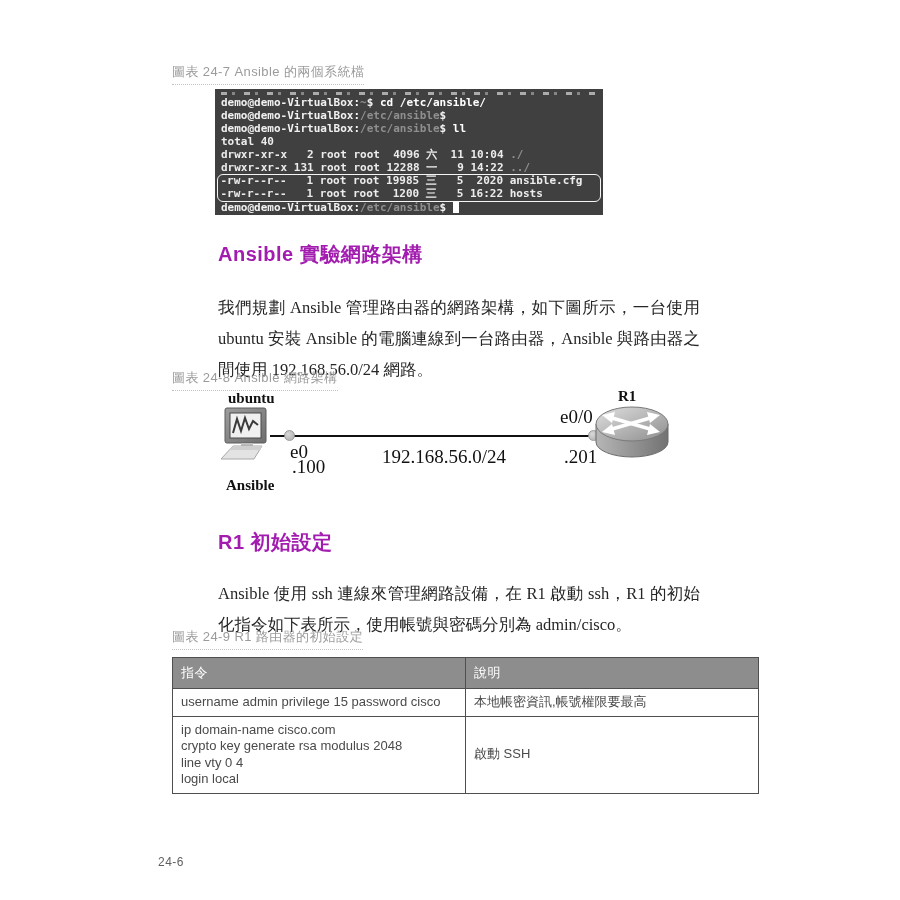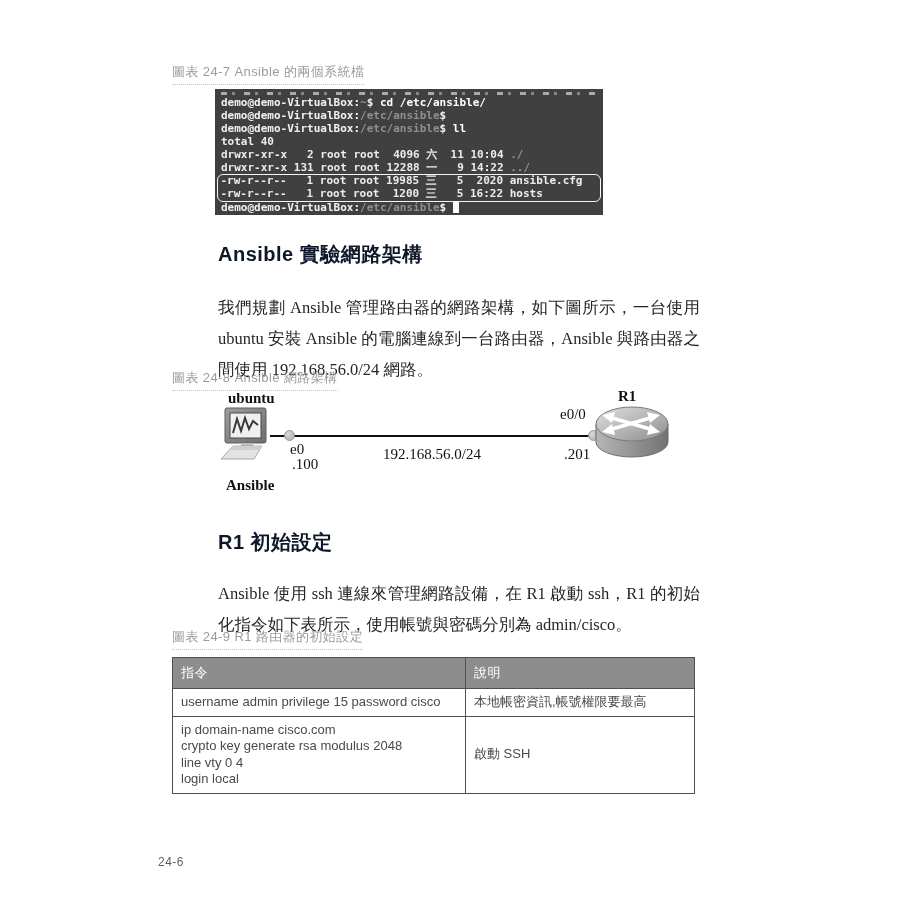--- a/index.html
+++ b/index.html
@@ -36,42 +36,42 @@
   .t-d { color:#8f8f8f; }
   .t-cursor { display:inline-block; width:6px; height:11px; background:#fdfdfd; vertical-align:-2px; }
   .hlbox {
     border:1.5px solid #f5f5f5; border-radius:6px;
     margin:0 -4px 0 -4px; padding:0 2px 0 2.5px;
   }
 
   
   .section-heading {
     font-family:"Liberation Sans", sans-serif;
-    font-size:20px; font-weight:bold; color:#0f172a; letter-spacing:.5px;
+    font-size:20px; font-weight:bold; color:#a21caf; letter-spacing:.5px;
   }
   .body-par {
     font-family:"Liberation Serif","DejaVu Serif", serif;
     font-size:16.5px; color:#262626; line-height:31px;
     text-align:justify; width:482px;
   }
 
   
   .diagram { left:160px; top:386px; width:560px; height:125px; }
   .dg-label-serif-b { font-family:"Liberation Serif","DejaVu Serif", serif; font-weight:bold; font-size:15px; color:#111; white-space:nowrap; }
-  .dg-label-serif { font-family:"Liberation Serif","DejaVu Serif", serif; font-size:15px; color:#111; white-space:nowrap; }
+  .dg-label-serif { font-family:"Liberation Serif","DejaVu Serif", serif; font-size:19px; color:#111; white-space:nowrap; }
   .dg-line { left:110px; top:49px; width:330px; height:2px; background:#111; }
   .dg-dot {
     width:11px; height:11px; border-radius:50%;
     background:radial-gradient(circle at 35% 35%, #d9d9d9, #ababab);
     border:1px solid #9a9a9a;
   }
 
   
   .cfg-table {
-    left:172px; top:657px; width:523px;
+    left:172px; top:657px; width:587px;
     border-collapse:collapse; table-layout:fixed;
     font-family:"Liberation Sans", sans-serif; font-size:13px; color:#4a4a4a;
   }
   .cfg-table th, .cfg-table td { border:1px solid #4f4f4f; vertical-align:middle; }
   .cfg-table th {
     background:#8d8d8d; color:#ffffff; font-weight:normal;
     text-align:left; padding:6px 8px; height:29px; font-size:13px; letter-spacing:.5px;
   }
   .cfg-table td { padding:5px 8px; line-height:16.5px; }
   .col-cmd { width:293px; }

